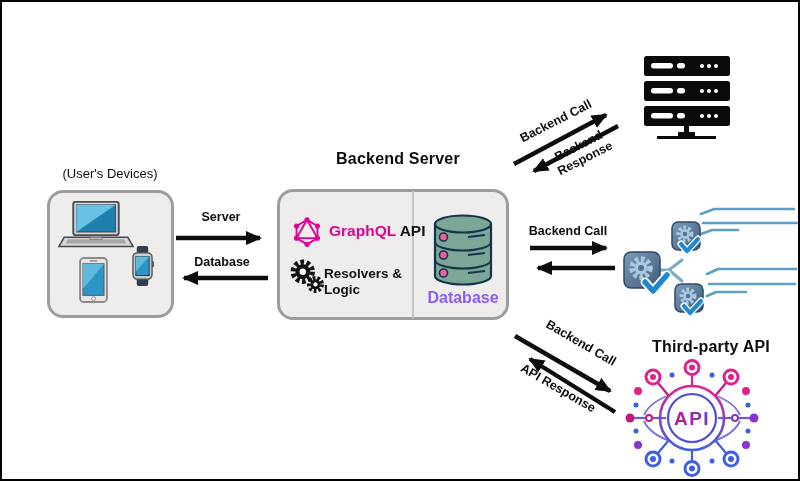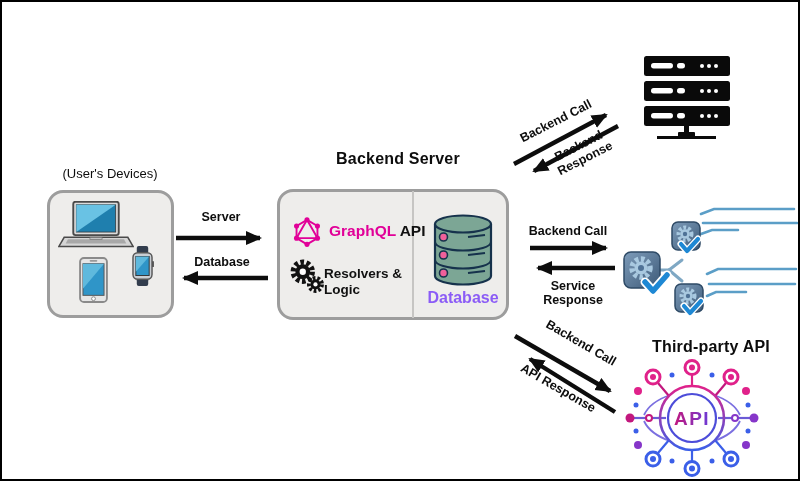--- a/index.html
+++ b/index.html
@@ -288,18 +288,17 @@
     </g>
   </svg>
 
   <div class="arrow-label" style="left:179px;top:208px;width:80px;">Server</div>
   <div class="arrow-label" style="left:180px;top:253px;width:80px;">Database</div>
 
   <div class="arrow-label rot-neg" style="left:494px;top:112px;width:120px;">Backend Call</div>
   <div class="arrow-label rot-neg wrap" style="left:535px;top:136px;width:90px;">Backend Response</div>
 
   <div class="arrow-label" style="left:516px;top:222px;width:100px;">Backend Call</div>
-  <div class="arrow-label wrap" style="left:531px;top:277px;width:80px;">Service Response</div>
 
   <div class="arrow-label rot-pos" style="left:519px;top:334px;width:120px;">Backend Call</div>
   <div class="arrow-label rot-pos" style="left:496px;top:379px;width:120px;">API Response</div>
 
 </div>
 
 </body></html>

